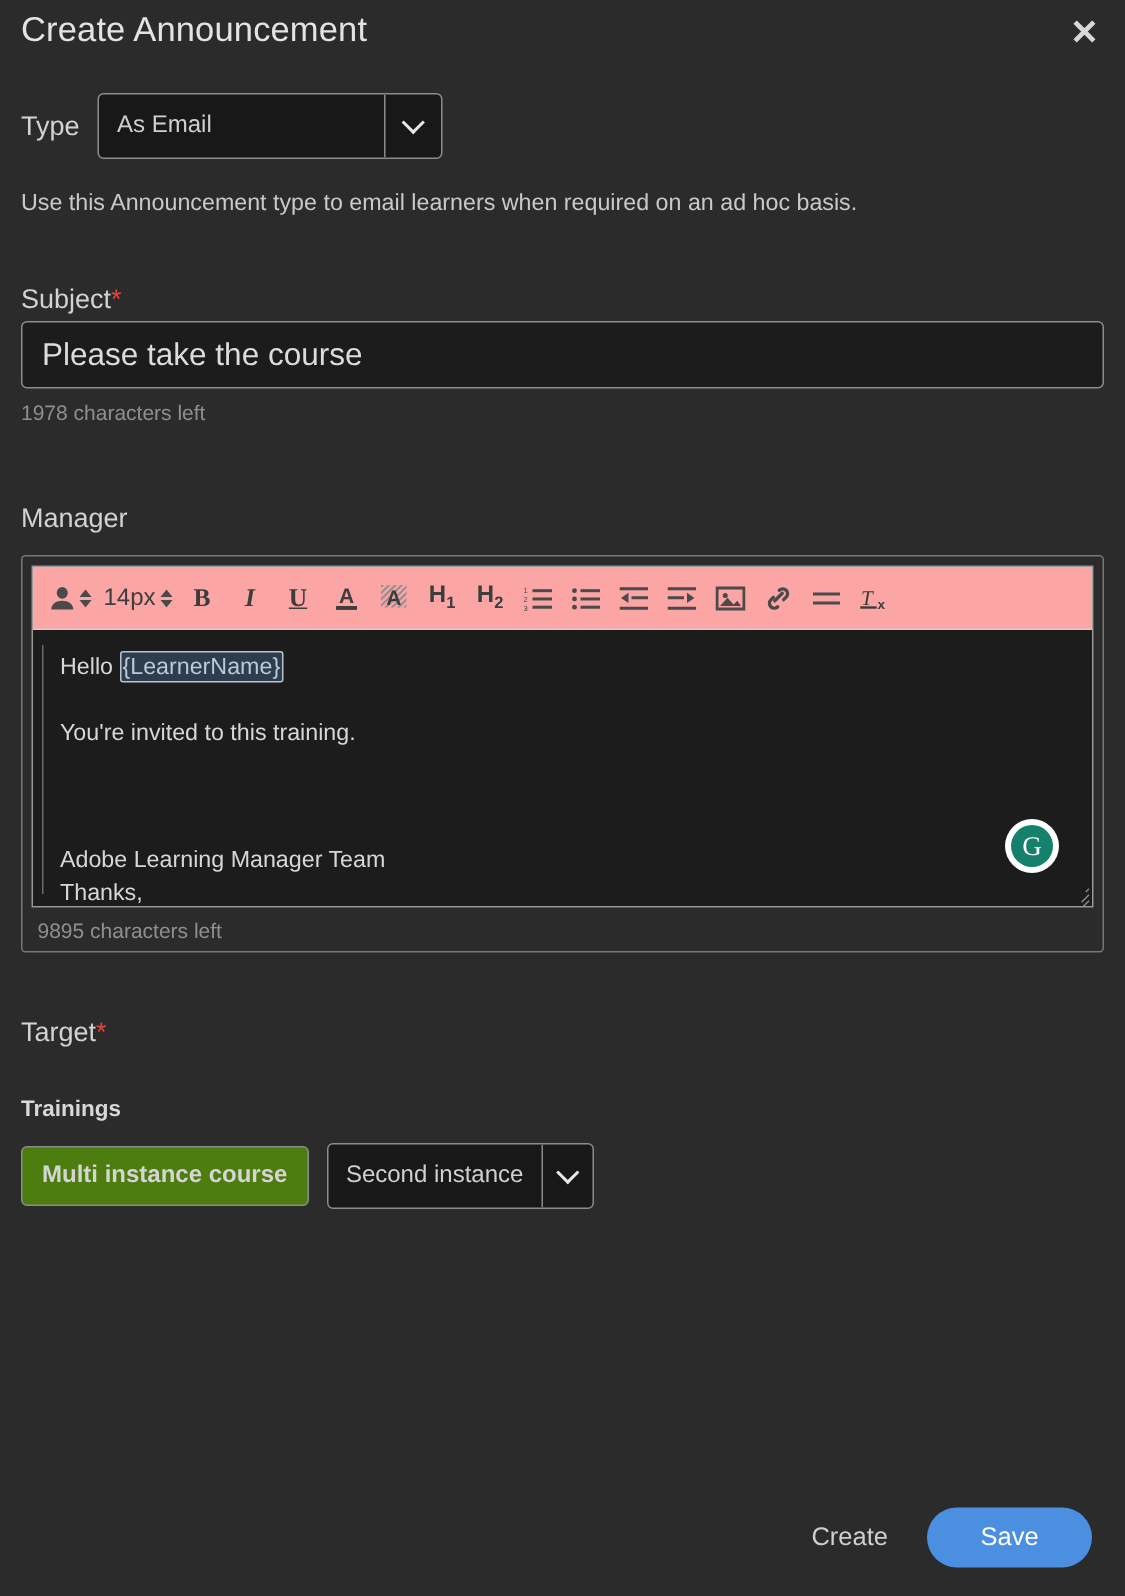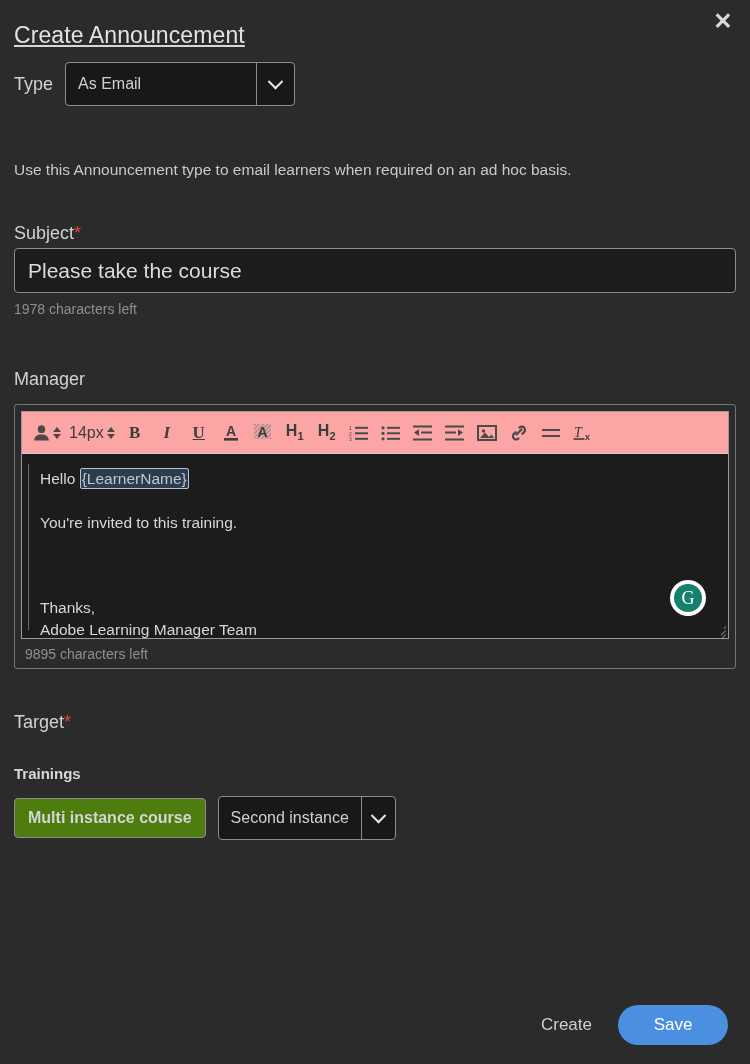--- a/index.html
+++ b/index.html
@@ -17,22 +17,21 @@
     width: 750px;
     height: 1064px;
     background: #2b2b2b;
     color: #d6d6d6;
   }
 
   
   .dialog-header {
     position: relative;
     height: 44px;
-    padding: 20px 16px 0 14px;
-    text-decoration: underline;
+    padding: 4px 16px 0 14px;
   }
   .dialog-title {
     font-size: 23px;
     font-weight: 400;
     color: #e3e3e3;
     letter-spacing: 0.1px;
     line-height: 30px;
   }
   .close-btn {
     position: absolute;
@@ -96,21 +95,21 @@
   .chev {
     display: block;
     width: 11px;
     height: 11px;
     border-right: 2.4px solid #e8e8e8;
     border-bottom: 2.4px solid #e8e8e8;
     transform: rotate(45deg) translate(-2px, -2px);
   }
 
   .help-text {
-    margin-top: 55px;
+    margin-top: 21px;
     font-size: 15.5px;
     color: #c9c9c9;
   }
 
   
   .field-label {
     font-size: 18px;
     color: #d2d2d2;
   }
   .req { color: #e8443a; }
@@ -530,22 +529,22 @@
         </div>
 
         <div class="rte-body">
           <div class="rte-caret"></div>
           <div class="rte-line">
             <span>Hello </span><span class="token">{LearnerName}</span>
           </div>
           <div class="rte-gap"></div>
           <div class="rte-line">You're invited to this training.</div>
           <div class="rte-gap-big"></div>
+          <div class="rte-line">Adobe Learning Manager Team</div>
           <div class="rte-line">Thanks,</div>
-          <div class="rte-line">Adobe Learning Manager Team</div>
 
           <div class="grammarly">
             <div class="grammarly-inner">G</div>
           </div>
 
           <div class="resize-grip">
             <b style="bottom:2px; width:11px;"></b>
             <b style="bottom:6px; width:7px;"></b>
             <b style="bottom:10px; width:3px;"></b>
           </div>

